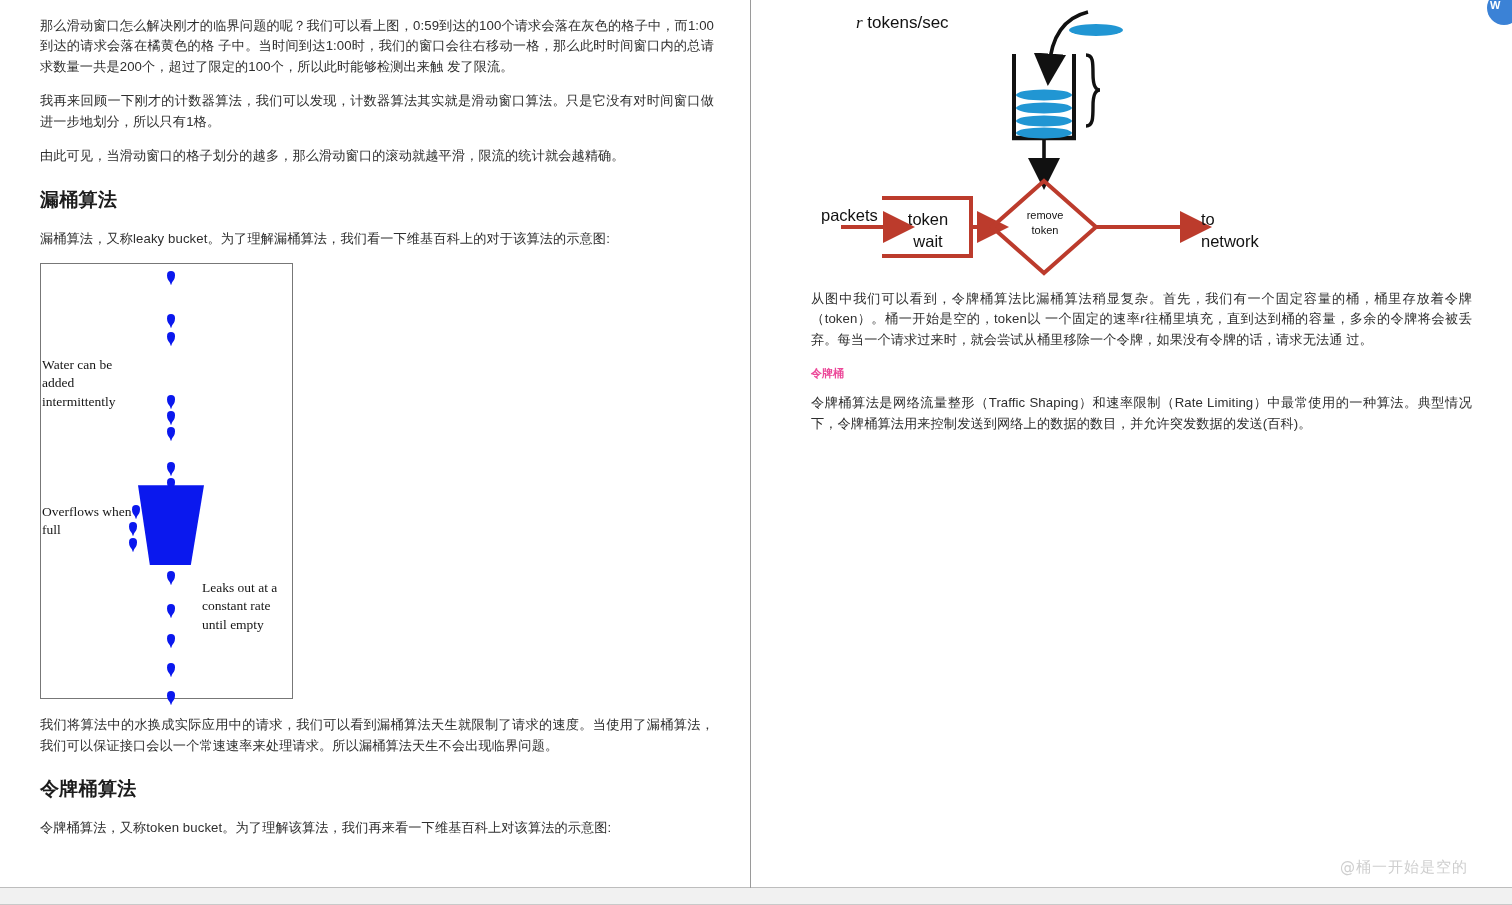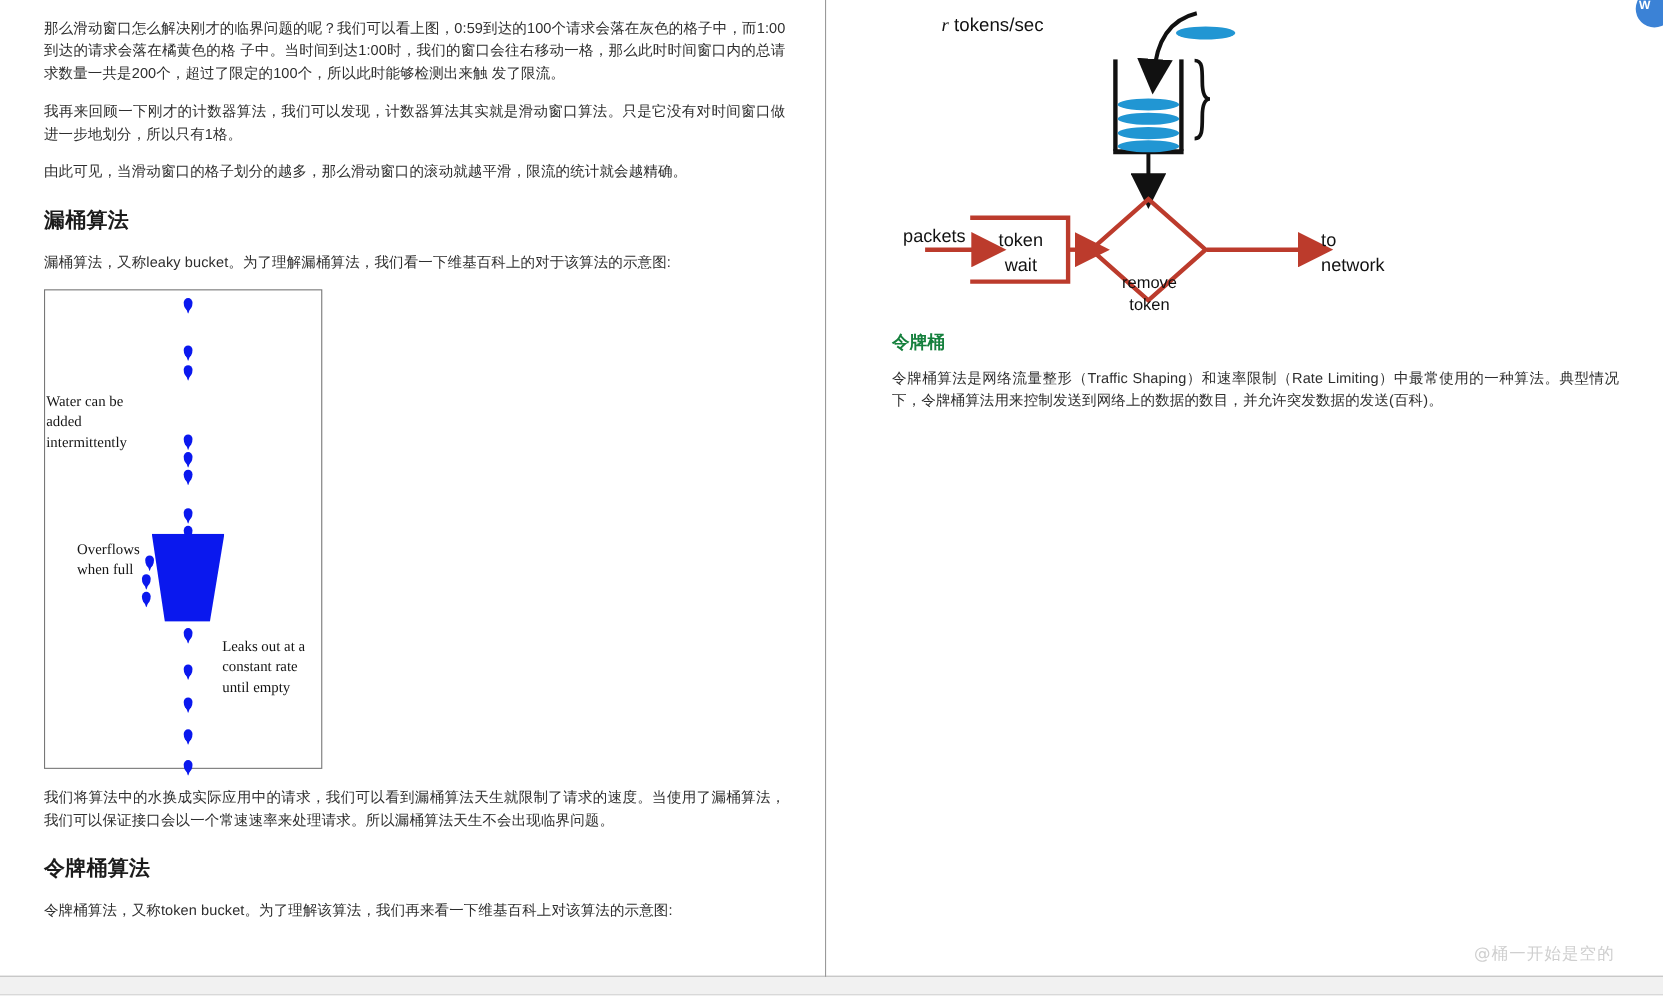--- a/index.html
+++ b/index.html
@@ -82,23 +82,23 @@
   }
   h2.sec {
     margin: 20px 0 16px 0;
     font-size: 19px;
     font-weight: bold;
     color: #1c1c1c;
     letter-spacing: 0.3px;
   }
   h3.sub {
     margin: 16px 0 12px 0;
-    font-size: 16px;
+    font-size: 11px;
     font-weight: bold;
-    color: #15803d;
+    color: #ec4899;
   }
 
   
   #fig-leaky {
     position: relative;
     width: 253px;
     height: 436px;
     border: 1px solid #777;
     background: #ffffff;
     margin: 0 0 16px 0;
@@ -126,21 +126,21 @@
     clip-path: polygon(0% 0%, 100% 0%, 80% 100%, 18% 100%);
   }
   .fig-label {
     position: absolute;
     font-family: "Liberation Serif", "DejaVu Serif", serif;
     font-size: 13.5px;
     line-height: 1.35;
     color: #151515;
   }
   #lbl-water   { left: 1px;   top: 92px;  width: 96px; }
-  #lbl-over    { left: 1px;   top: 227px; width: 92px; padding-left: 28px; }
+  #lbl-over    { left: 1px;   top: 239px; width: 92px; }
   #lbl-leaks   { left: 161px; top: 315px; width: 96px; }
 
   
   #fig-token {
     position: relative;
     width: 520px;
     height: 285px;
     margin: 0 0 4px 0;
   }
   #fig-token svg { display: block; }
@@ -263,31 +263,32 @@
         </div>
 
 
         <div style="position:absolute; left:10px; top:206px; font-size:16.5px; color:#111;">packets</div>
 
         <div style="position:absolute; left:82px; top:208px; width:70px; text-align:center; font-size:16.5px; color:#111; line-height:1.35;">
           <div>token</div>
           <div>wait</div>
         </div>
 
-        <div style="position:absolute; left:190px; top:208px; width:88px; text-align:center; font-size:15px; color:#111; line-height:1.35;margin-top:40px;">
+        <div style="position:absolute; left:190px; top:208px; width:88px; text-align:center; font-size:11px; color:#111; line-height:1.35;">
           <div>remove</div>
           <div>token</div>
         </div>
 
         <div style="position:absolute; left:390px; top:208px; font-size:16.5px; color:#111; line-height:1.35;">
           <div>to</div>
           <div>network</div>
         </div>
       </div>
 
+      <p class="body">从图中我们可以看到，令牌桶算法比漏桶算法稍显复杂。首先，我们有一个固定容量的桶，桶里存放着令牌（token）。桶一开始是空的，token以 一个固定的速率r往桶里填充，直到达到桶的容量，多余的令牌将会被丢弃。每当一个请求过来时，就会尝试从桶里移除一个令牌，如果没有令牌的话，请求无法通 过。</p>
 
       <h3 class="sub">令牌桶</h3>
 
       <p class="body">令牌桶算法是网络流量整形（Traffic Shaping）和速率限制（Rate Limiting）中最常使用的一种算法。典型情况下，令牌桶算法用来控制发送到网络上的数据的数目，并允许突发数据的发送(百科)。</p>
     </div>
   </div>
 
   <div id="watermark">@桶一开始是空的</div>
 
 </div>

